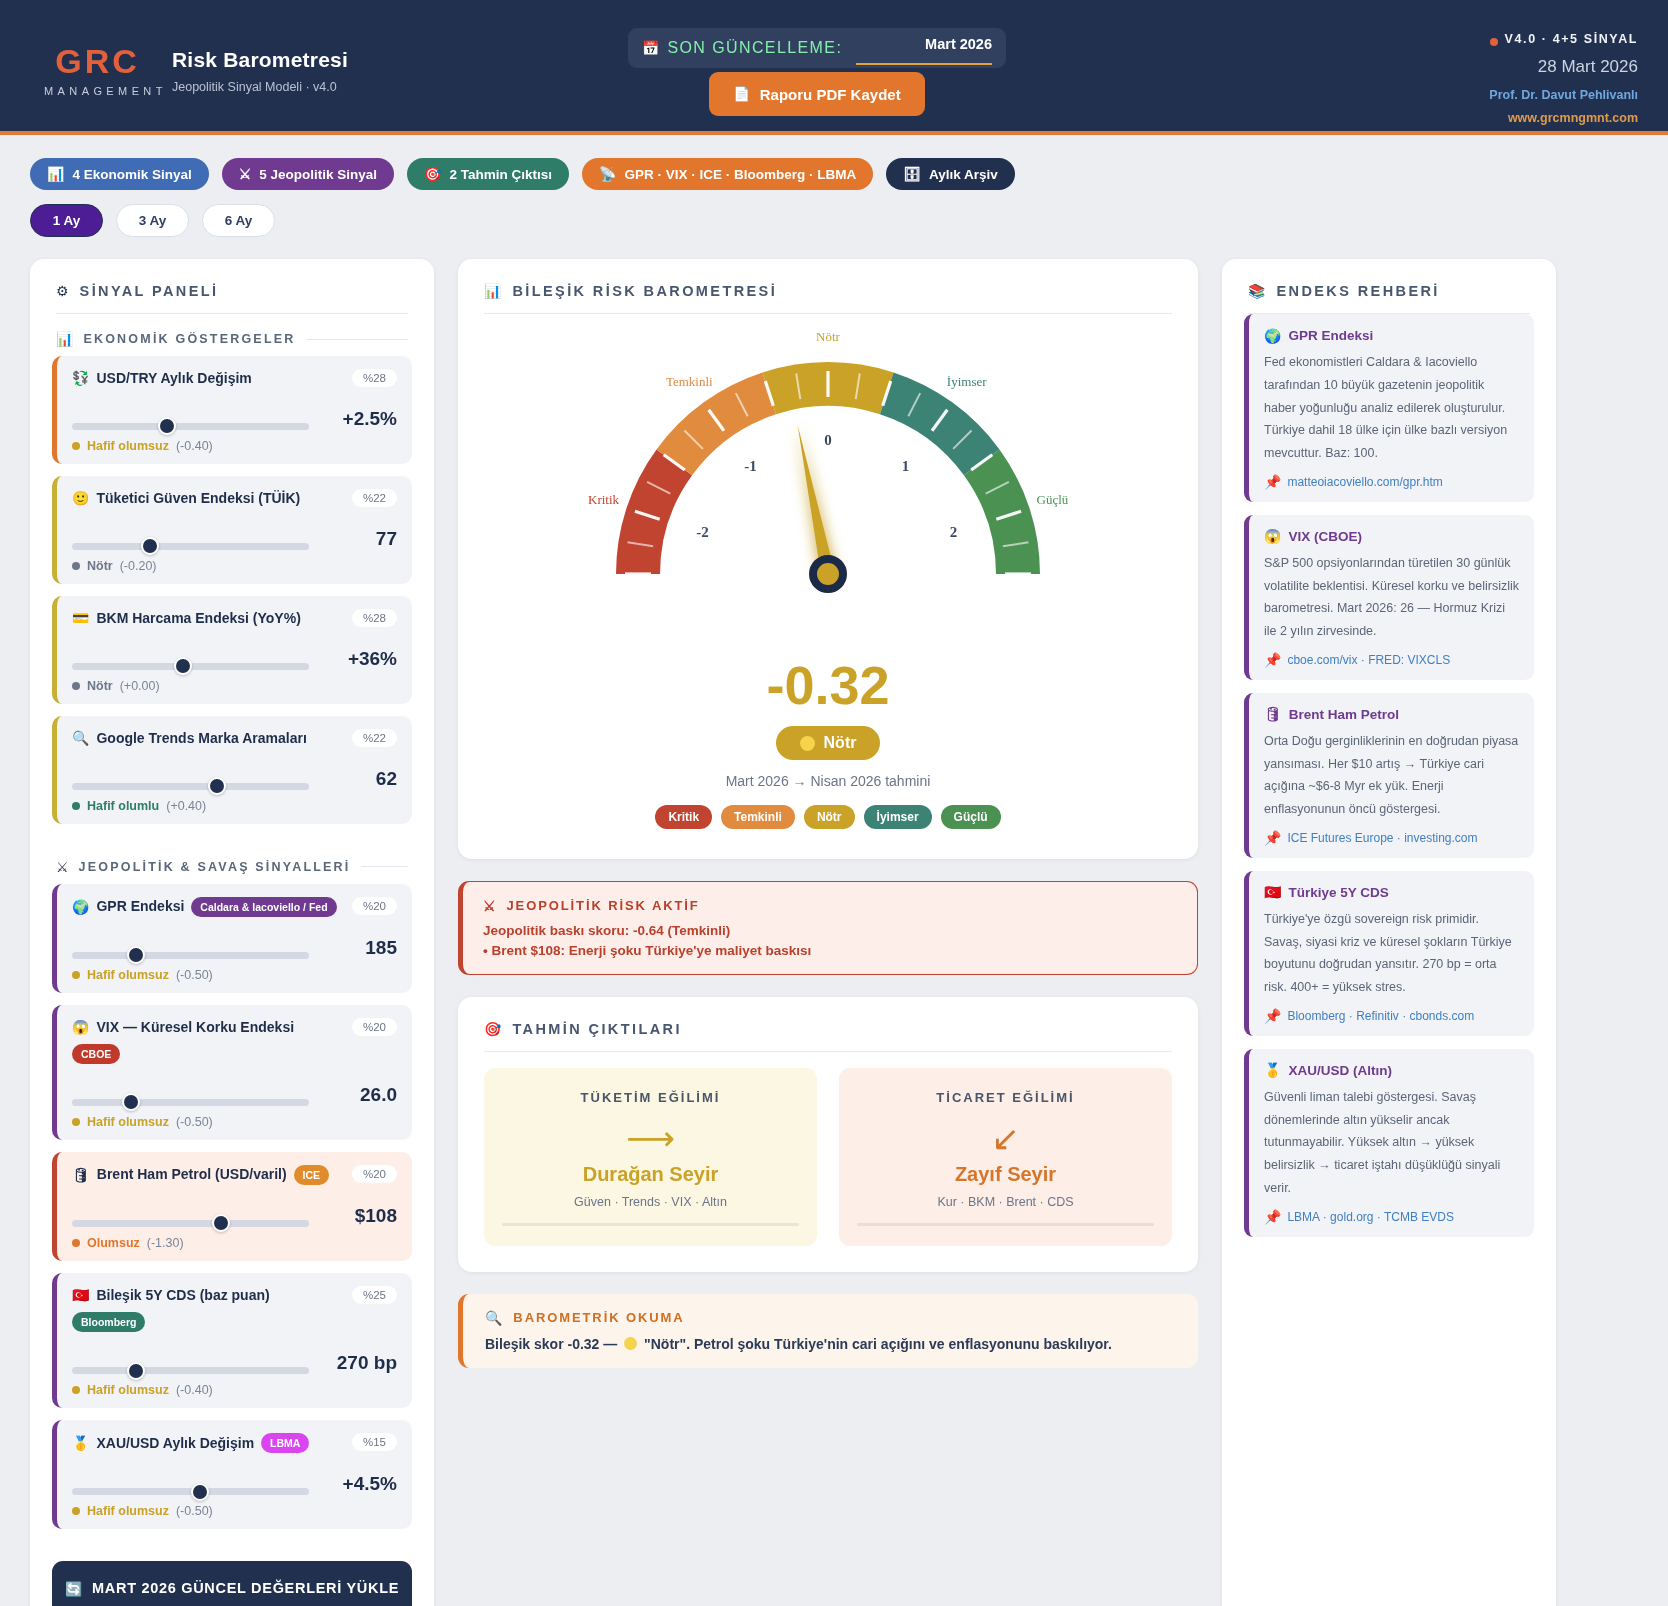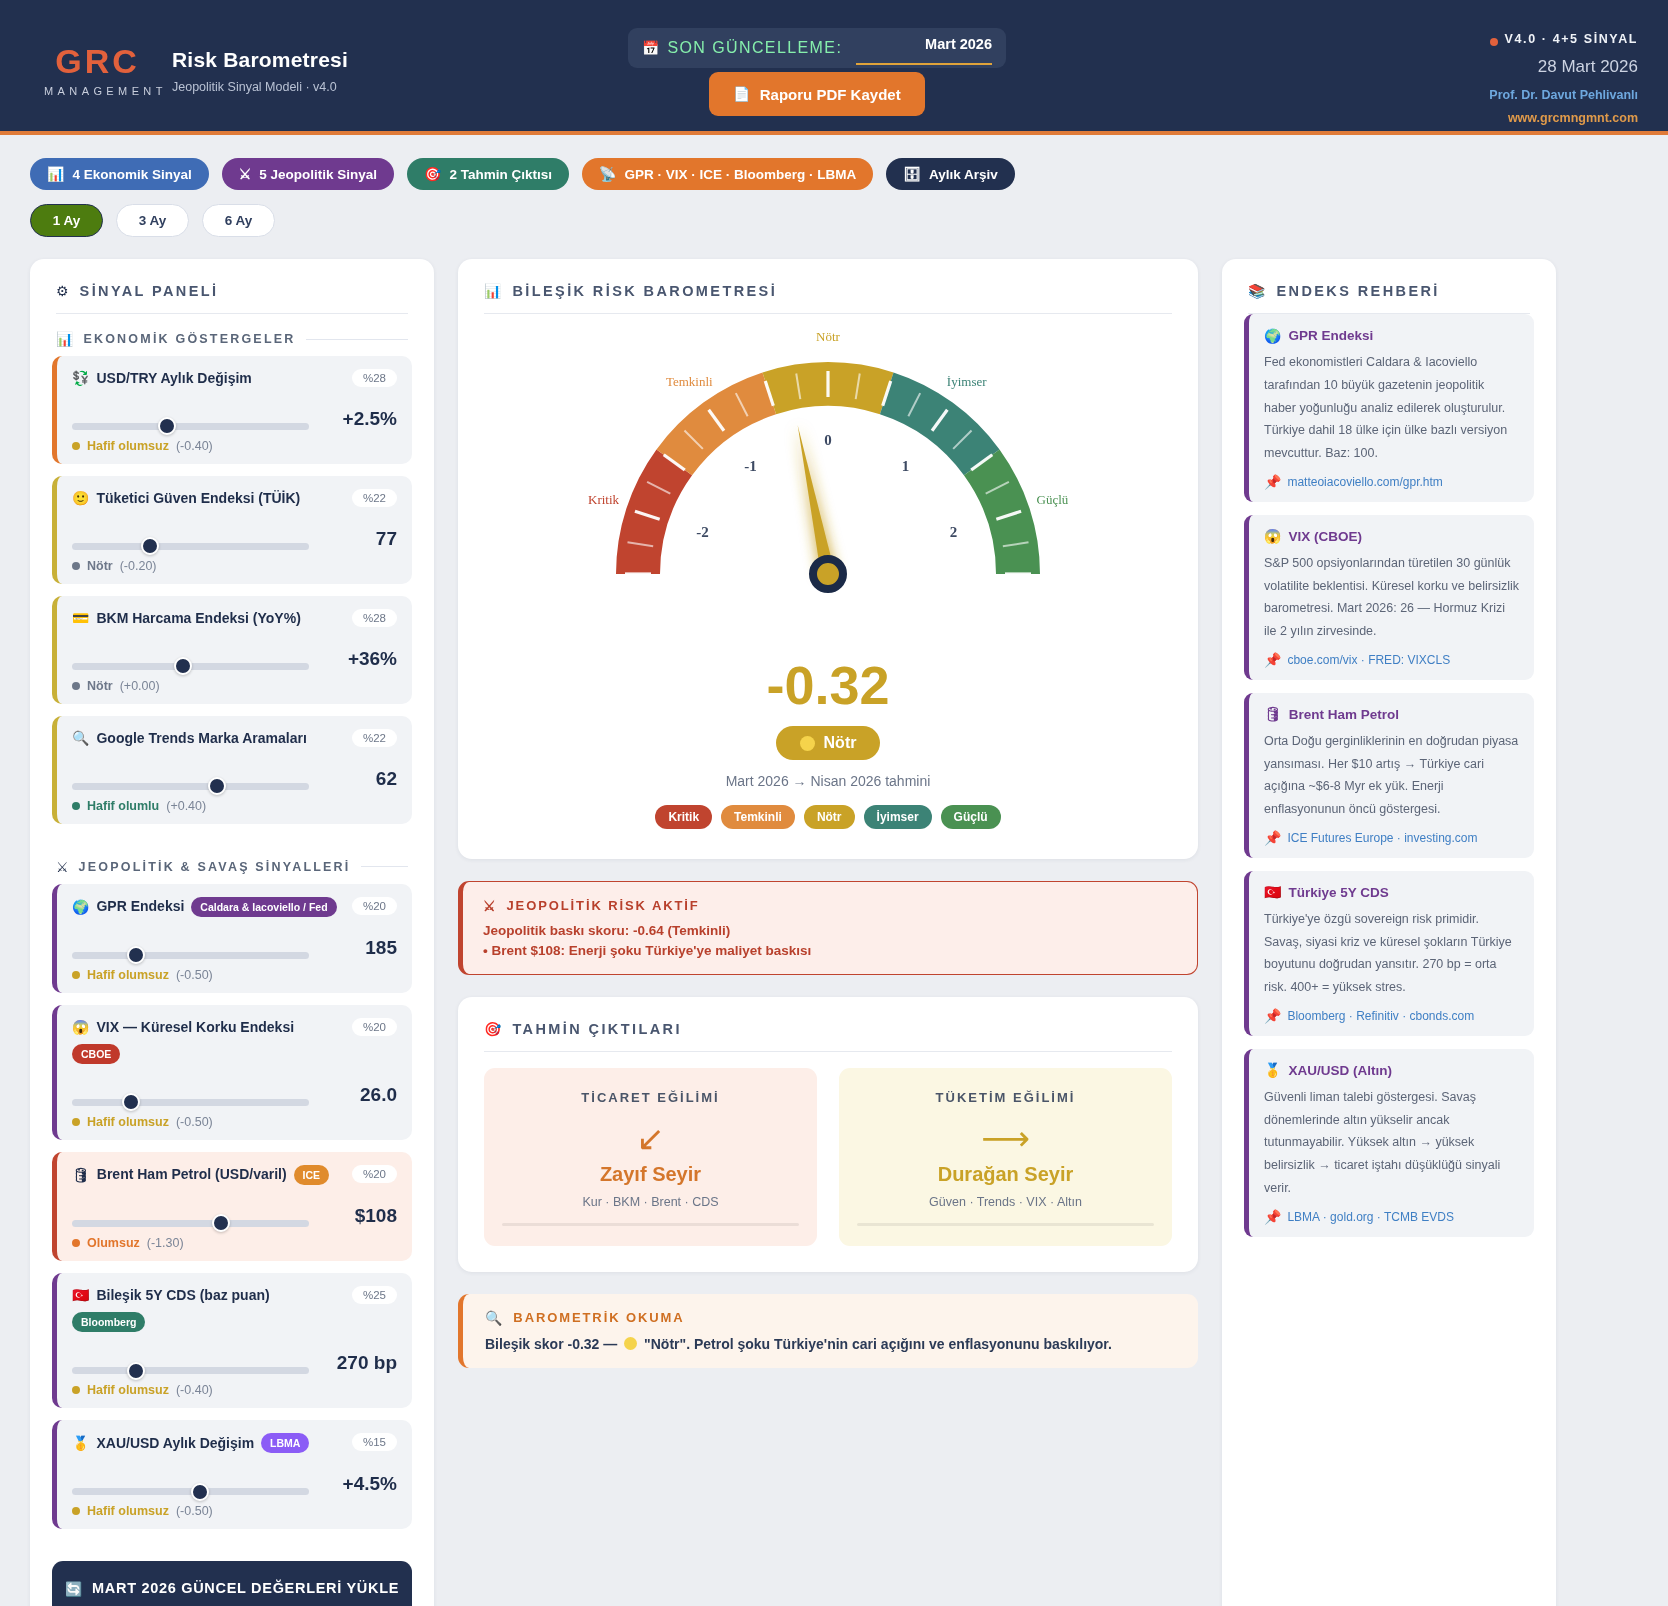--- a/index.html
+++ b/index.html
@@ -82,21 +82,21 @@
   .chip.orange { background: #e2762c; }
   .chip.navy { background: #22304f; }
 
   .range-row { display: flex; gap: 13px; padding: 14px 0 0 30px; }
   .range-btn {
     height: 33px; min-width: 73px; border-radius: 17px;
     display: flex; align-items: center; justify-content: center;
     font-size: 13.5px; font-weight: bold; cursor: pointer;
     background: #ffffff; color: #31405f; border: 1px solid #d9dee8;
   }
-  .range-btn.active { background: #4d7c0f; color: #fff; border-color: #22304f; }
+  .range-btn.active { background: #4c1d95; color: #fff; border-color: #22304f; }
 
   
   .grid {
     display: grid;
     grid-template-columns: 404px 740px 334px;
     gap: 24px;
     padding: 22px 30px 0 30px;
   }
   .card {
     background: #ffffff; border-radius: 14px;
@@ -129,21 +129,21 @@
     flex: 1; display: flex; flex-wrap: wrap; align-items: center; gap: 7px;
   }
   .src-tag {
     font-size: 10.5px; font-weight: bold; color: #fff;
     border-radius: 11px; padding: 3px 9px; white-space: nowrap;
   }
   .src-tag.purple { background: #6f3a8f; }
   .src-tag.red { background: #c0392b; }
   .src-tag.orange { background: #e08b2c; }
   .src-tag.green { background: #2f7d68; }
-  .src-tag.gold { background: #8b5cf6; }
+  .src-tag.gold { background: #d946ef; }
   .wt {
     font-size: 11.5px; color: #6d7789; background: #fff;
     border-radius: 11px; padding: 3px 11px; font-weight: normal;
   }
   .sig-mid { display: flex; align-items: flex-end; gap: 14px; margin-top: 20px; }
   .slider { flex: 1; height: 7px; background: #d3d8e2; border-radius: 4px; position: relative; }
   .knob {
     position: absolute; top: 50%; transform: translate(-50%,-50%);
     width: 18px; height: 18px; border-radius: 50%;
     background: #22304f; border: 2.5px solid #fff;
@@ -620,34 +620,34 @@
       <div class="alert-line">• Brent $108: Enerji şoku Türkiye'ye maliyet baskısı</div>
     </div>
 
     <div class="card" style="margin-top:22px">
       <div class="card-head">
         <span class="emoji">🎯</span>
         <span class="card-title">TAHMİN ÇIKTILARI</span>
       </div>
       <div class="hr"></div>
       <div class="fc-grid" id="fc-grid">
+          <div class="fc-card consume">
+            <div class="fc-label">TÜKETİM EĞİLİMİ</div>
+            <div class="fc-arrow flat">⟶</div>
+            <div class="fc-value flat">Durağan Seyir</div>
+            <div class="fc-drivers">Güven · Trends · VIX · Altın</div>
+            <div class="fc-bar"></div>
+          </div>
           <div class="fc-card trade">
             <div class="fc-label">TİCARET EĞİLİMİ</div>
             <div class="fc-arrow down">↙</div>
             <div class="fc-value down">Zayıf Seyir</div>
             <div class="fc-drivers">Kur · BKM · Brent · CDS</div>
             <div class="fc-bar"></div>
           </div>
-          <div class="fc-card consume">
-            <div class="fc-label">TÜKETİM EĞİLİMİ</div>
-            <div class="fc-arrow flat">⟶</div>
-            <div class="fc-value flat">Durağan Seyir</div>
-            <div class="fc-drivers">Güven · Trends · VIX · Altın</div>
-            <div class="fc-bar"></div>
-          </div>
         </div>
     </div>
 
     <div class="reading">
       <div class="reading-head">
         <span class="emoji">🔍</span>
         <span>BAROMETRİK OKUMA</span>
       </div>
       <div class="reading-body">
         <span>Bileşik skor -0.32 —</span>

